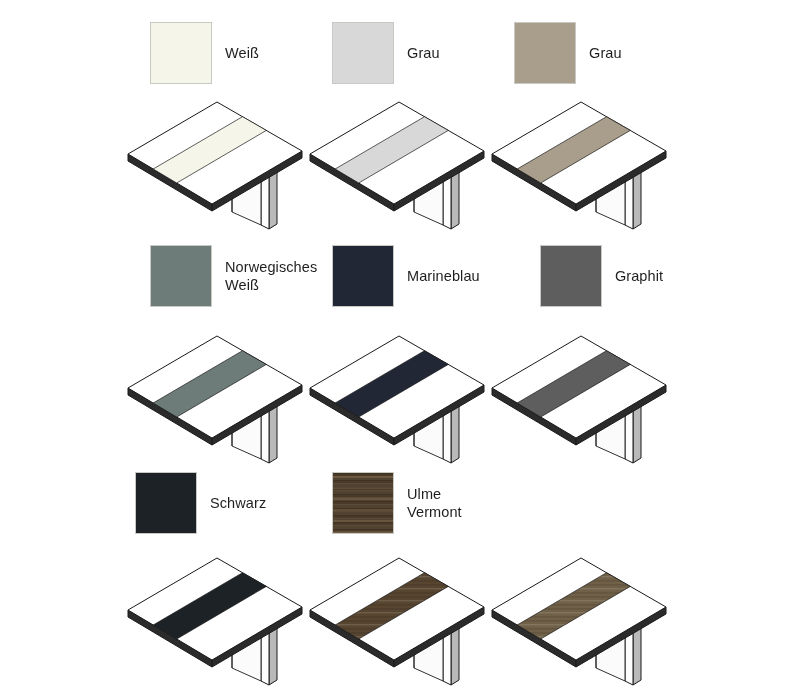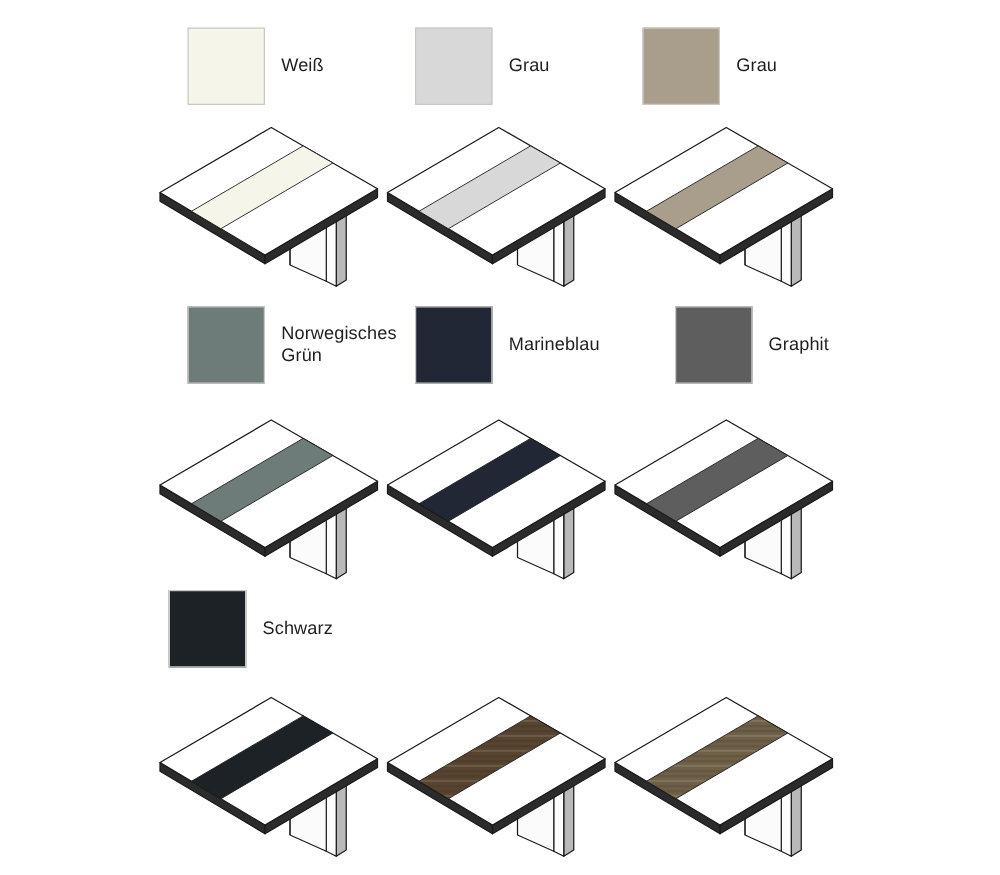--- a/index.html
+++ b/index.html
@@ -190,21 +190,21 @@
 
       <polygon points="33.2,73.0 122.5,20.7 146.3,34.4 56.7,87.0" fill="#a99d8c" stroke-width="0.7"></polygon>
     </g>
   </svg>
       </div>
     </div>
     <div class="swatch-row" style="top: 245px;">
       <div class="swatch-cell" style="position: absolute; left: 150px;">
         <div class="swatch-chip" style="background: rgb(109, 123, 121);"></div>
         <div class="swatch-label two-line">Norwegisches
-Grün</div>
+Weiß</div>
       </div>
       <div class="swatch-cell" style="position: absolute; left: 332px;">
         <div class="swatch-chip" style="background: rgb(33, 39, 52);"></div>
         <div class="swatch-label">Marineblau</div>
       </div>
       <div class="swatch-cell" style="position: absolute; left: 514px; justify-content: center;">
         <div class="swatch-chip" style="background: rgb(94, 94, 94);"></div>
         <div class="swatch-label">Graphit</div>
       </div>
     </div>
@@ -285,20 +285,25 @@
 
       <polygon points="33.2,73.0 122.5,20.7 146.3,34.4 56.7,87.0" fill="#5e5e5e" stroke-width="0.7"></polygon>
     </g>
   </svg>
       </div>
     </div>
     <div class="swatch-row" style="top: 472px;">
       <div class="swatch-cell" style="position: absolute; left: 135px;">
         <div class="swatch-chip" style="background: rgb(28, 34, 38);"></div>
         <div class="swatch-label">Schwarz</div>
+      </div>
+      <div class="swatch-cell" style="position: absolute; left: 332px;">
+        <div class="swatch-chip grain-elm"></div>
+        <div class="swatch-label two-line">Ulme
+Vermont</div>
       </div>
     </div>
     <div class="desk-row" style="top: 552px;">
       <div class="desk-cell" style="position: absolute; left: 120px;">
   <svg width="190" height="135" viewBox="0 0 190 135">
     <defs></defs>
     <g stroke="#1a1a1a" stroke-width="1" stroke-linejoin="round">
 
       <g>
         <polygon points="149,71 157,67 157,128 149,133" fill="#b9b9b9"></polygon>

